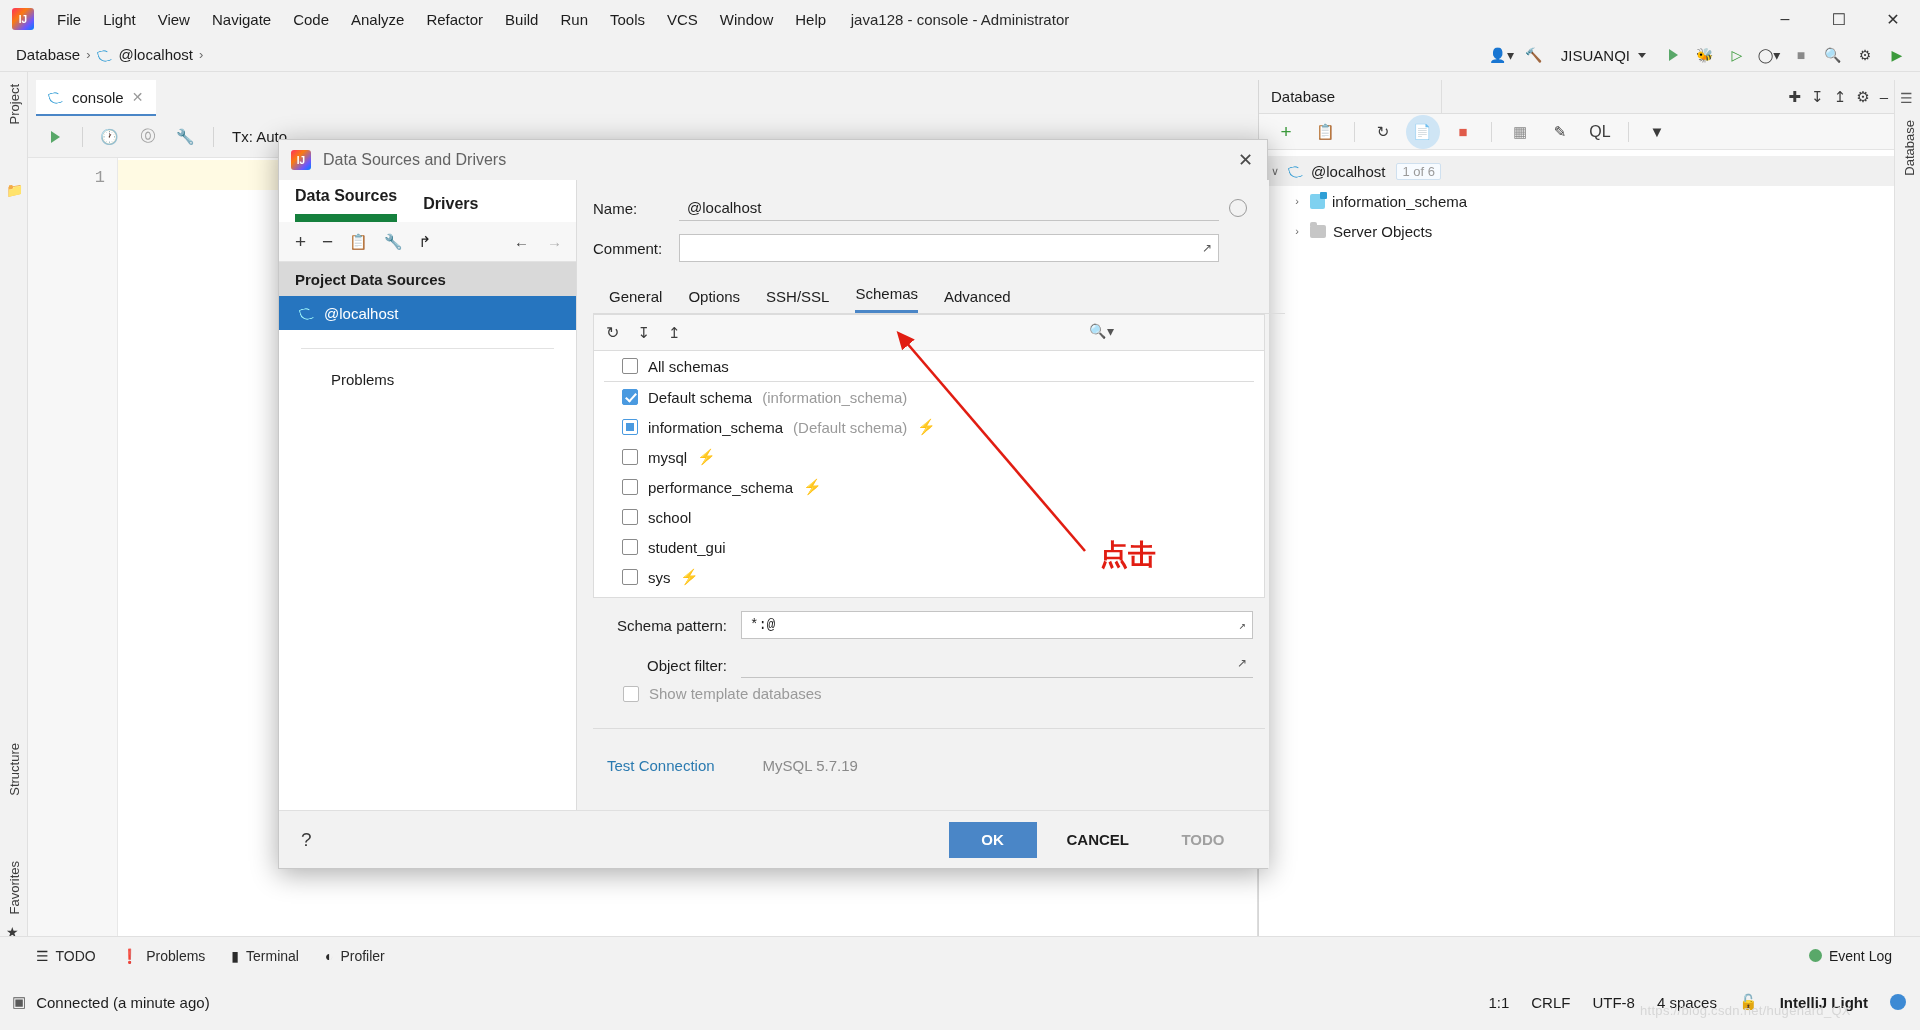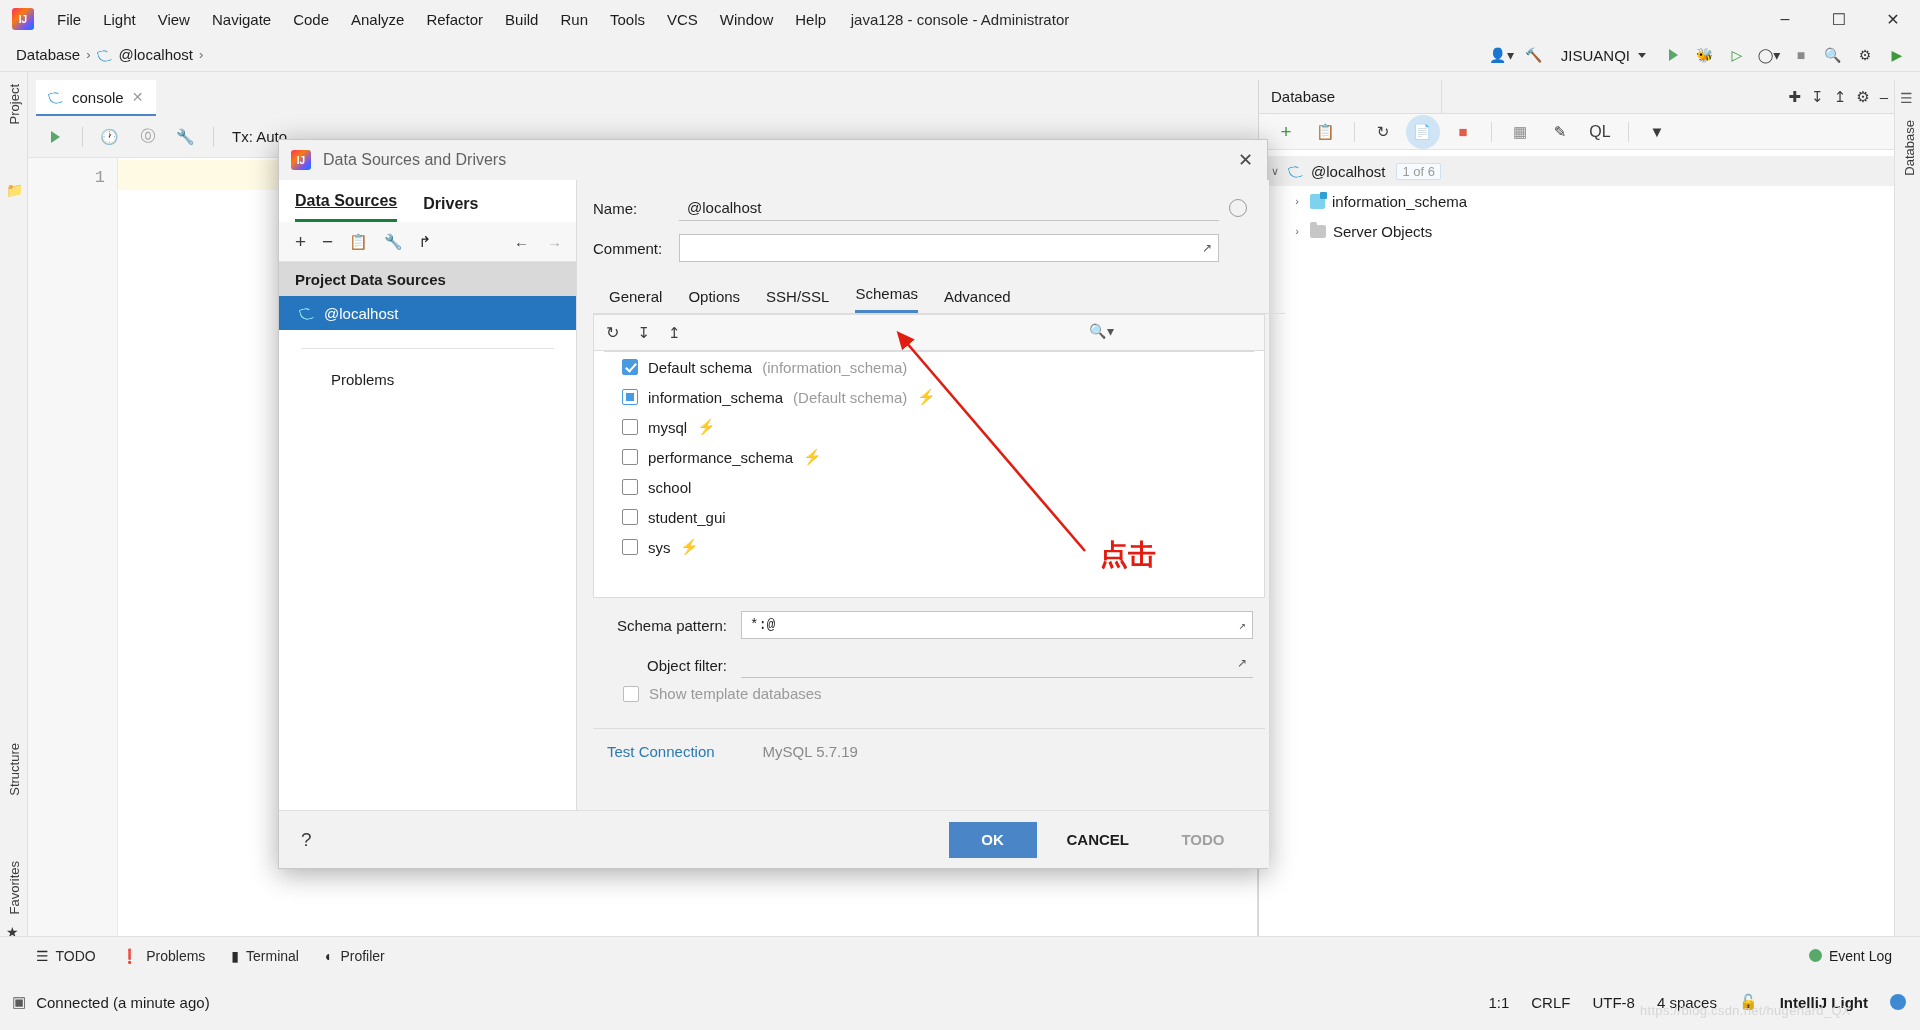--- a/index.html
+++ b/index.html
@@ -180,21 +180,21 @@
     background:#f2f2f2; position:relative;
   }
   .dlg-title .t { font-size:16px; color:#636363; }
   .dlg-close { position:absolute; right:14px; font-size:18px; color:#4a4a4a; }
   .dlg-body { position:absolute; left:0; top:40px; width:990px; height:650px; display:flex; }
 
   
   .dlg-left { width:298px; background:#fff; border-right:1px solid #dcdcdc; position:relative;}
   .dlg-tabs { height:42px; display:flex; align-items:flex-end; padding-left:16px; gap:26px; background:#fff;}
   .dlg-tab { font-size:16px; font-weight:bold; padding-bottom:9px; color:#1d1d1d; }
-  .dlg-tab.active { border-bottom:3px solid #15803d;text-decoration:underline; }
+  .dlg-tab.active { border-bottom:8px solid #15803d; }
   .dlg-ltb {
     height:40px; background:#f7f7f7; display:flex; align-items:center; gap:16px; padding-left:16px;
     position:relative; border-bottom:1px solid #e2e2e2;
   }
   .dlg-ltb .arrows { position:absolute; right:14px; display:flex; gap:18px; }
   .ds-group {
     height:34px; background:#d9d9d9; display:flex; align-items:center; padding-left:16px;
     font-weight:bold; font-size:15px;
   }
   .ds-item {
@@ -258,21 +258,21 @@
   .pat-row { display:flex; align-items:center; height:40px; }
   .pat-lbl { width:148px; text-align:right; padding-right:14px; font-size:15px;}
   .pat-box { flex:1; height:28px; background:#fff; border:1px solid #c4c4c4; display:flex;align-items:center;
              padding-left:8px; font-family:"Liberation Mono",monospace; font-size:14px; position:relative; margin-right:12px;}
   .pat-underline { flex:1; height:26px; border-bottom:1px solid #c4c4c4; position:relative; margin-right:12px; }
   .tmpl-row { display:flex; align-items:center; gap:10px; padding-left:30px; color:#9a9a9a; font-size:15px;}
   .cbx.disabled { border-color:#bdbdbd; }
 
   .test-row {
     position:absolute; left:16px; top:548px; width:672px; height:46px;
-    border-top:1px solid #dcdcdc; display:flex; align-items:center; gap:28px; padding-left:14px;
+    border-top:1px solid #dcdcdc; display:flex; align-items:flex-end; gap:28px; padding-left:14px;
   }
   .link { color:#2a7ab0; font-size:15px; }
   .muted { color:#8a8a8a; font-size:15px;padding-left:20px; }
 
   .dlg-footer {
     position:absolute; left:0; bottom:0; width:990px; height:58px;
     background:#f2f2f2; border-top:1px solid #e0e0e0; display:flex; align-items:center;
   }
   .help-q { margin-left:22px; font-size:19px; color:#3c3c3c; }
   .btns { position:absolute; right:22px; display:flex; align-items:center; gap:12px; }
@@ -521,20 +521,24 @@
         </div>
 
         <div class="sch-tb">
           <span style="font-size:16px;color:#3c3c3c;">↻</span>
           <span style="font-size:15px;color:#3c3c3c;">↧</span>
           <span style="font-size:15px;color:#3c3c3c;">↥</span>
           <span class="sch-search">🔍▾</span>
         </div>
 
         <div class="sch-list">
+          <div class="sch-row">
+            <span class="cbx"></span>
+            <span>All schemas</span>
+          </div>
           <div class="sch-divider"></div>
           <div class="sch-row">
             <span class="cbx checked"></span>
             <span>Default schema</span>
             <span class="dim">(information_schema)</span>
           </div>
           <div class="sch-row">
             <span class="cbx partial"></span>
             <span>information_schema</span>
             <span class="dim">(Default schema)</span>

